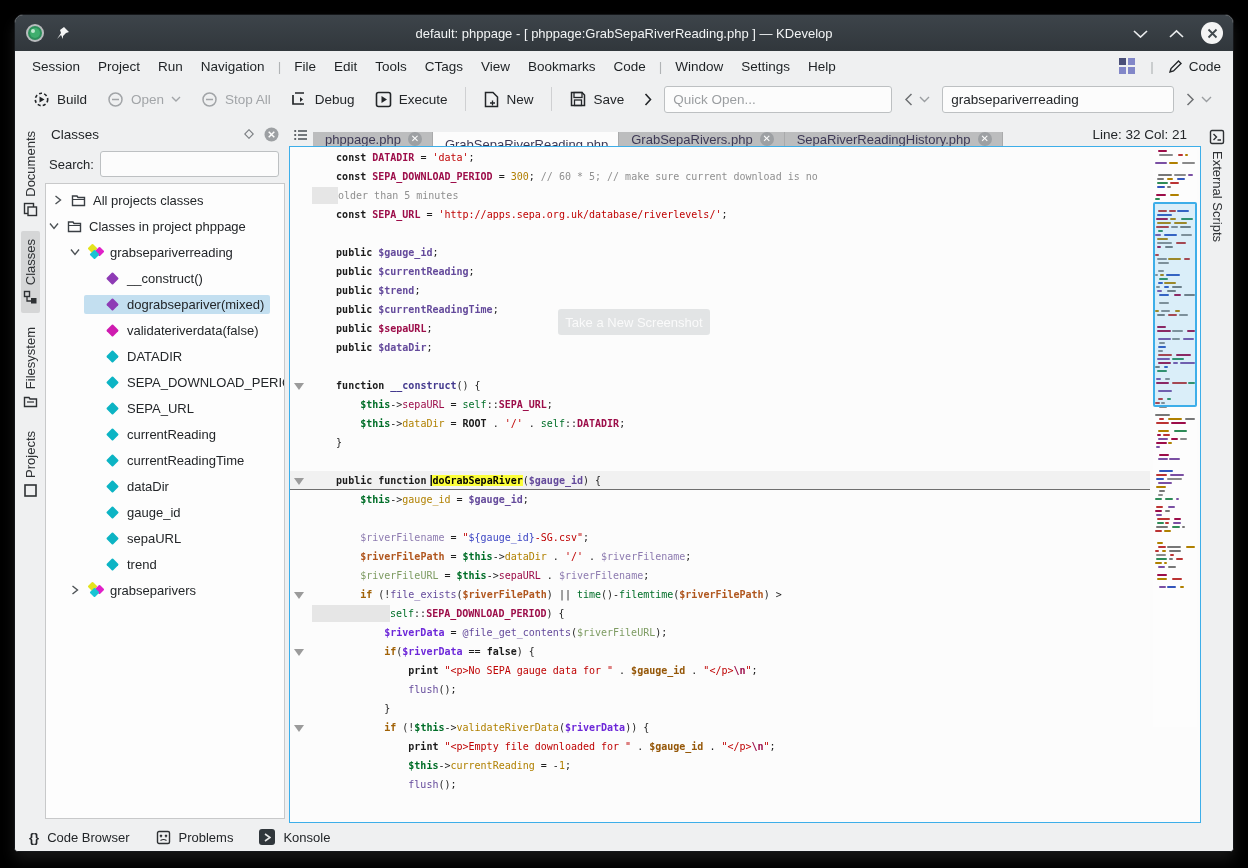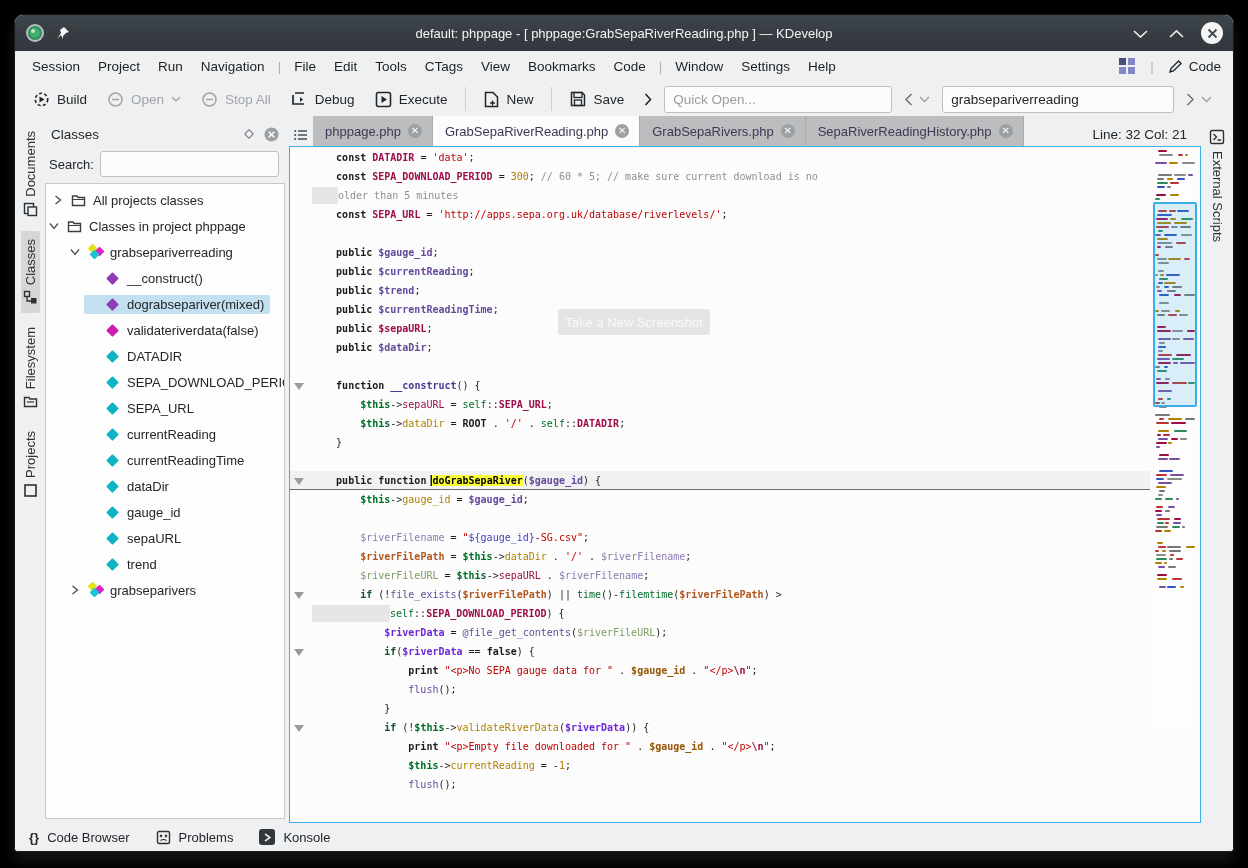--- a/index.html
+++ b/index.html
@@ -64,40 +64,40 @@
   .chev { width:12px; display:inline-flex; justify-content:center; }
   .diamond { width:9px; height:9px; transform:rotate(45deg); display:inline-block; border-radius:1px;}
   .classicon { position:relative; width:16px; height:14px; display:inline-block; }
   .classicon i { position:absolute; width:7px; height:7px; transform:rotate(45deg); border-radius:1px;}
 
   
   #editorcol { flex:1; display:flex; flex-direction:column; min-width:0; padding-top:2px;}
   #tabbar { height:27px; display:flex; align-items:flex-end; background:#eff0f1; }
   .tabbar-icon { width:24px; display:flex; align-items:center; justify-content:center; padding-bottom:5px;}
   .etab { display:flex; align-items:center; gap:7px; padding:5px 10px 5px 12px; font-size:13px;
-    color:#3d3854; background:#bcbdbe; border-right:1px solid #a9aaab; height:30px; }
-  .etab.active { background:#fcfcfc; font-weight:normal; }
+    color:#3d3854; background:#bcbdbe; border-right:1px solid #a9aaab; height:14px; }
+  .etab.active { background:#fcfcfc; font-weight:normal;flex-direction:column; }
   .etab .tclose { width:14px; height:14px; border-radius:50%; background:#9da0a3; color:#fcfcfc;
     font-size:10px; line-height:14px; text-align:center; }
   .tabbar-right { margin-left:auto; display:flex; align-items:center; padding:0 14px 4px 0;
     font-size:13.5px; color:#232629; }
 
   #editor { flex:1; position:relative; background:#fcfcfc; border:1px solid #3daee9; overflow:hidden; }
   #codearea { position:absolute; inset:1px 50px 1px 0; overflow:hidden;
     font-family:"DejaVu Sans Mono","Liberation Mono",monospace; font-size:10px; }
   .crow { display:flex; height:19px; line-height:19px; white-space:pre; align-items:stretch; }
   .crow.current { background:#f1f1f1; border-bottom:1px solid #6e6e6e; }
   .foldcell { width:22px; flex:none; position:relative; }
   .foldcell .tri { position:absolute; left:4px; top:7px; width:0; height:0;
     border-left:5.5px solid transparent; border-right:5.5px solid transparent;
     border-top:7px solid #9b9b9b; }
   .wrapbox { background:#e6e6e6; flex:none; height:17px; margin-top:1px; }
   .ctext { flex:none; }
 
-  .sg-k{color:#1b1b1b;font-weight:bold} .sg-c{color:#14532d;font-weight:bold}
+  .sg-k{color:#1b1b1b;font-weight:bold} .sg-c{color:#a16207;font-weight:bold}
   .sg-C{color:#9c0d49;font-weight:bold} .sg-F{color:#43398e;font-weight:bold}
   .sg-s{color:#bf0303} .sg-e{color:#9c0d49;font-weight:bold} .sg-i{color:#3d46c4}
   .sg-n{color:#b07e00} .sg-m{color:#8f8f8f} .sg-T{color:#006e28;font-weight:bold}
   .sg-g{color:#006e28} .sg-y{color:#b08000} .sg-M{color:#9c0d49}
   .sg-p{color:#644a9b;font-weight:bold} .sg-P{color:#644a9b}
   .sg-v1{color:#8d7bb0} .sg-v2{color:#b0561e;font-weight:bold} .sg-v3{color:#7d9b62}
   .sg-v4{color:#6d28d9;font-weight:bold} .sg-vb{color:#955708;font-weight:bold}
   .sg-o{color:#1f1f1f}
   .sg-hl{color:#000;font-weight:bold;background:#fdff39;box-shadow:-1.5px 0 0 #1a1a1a}
 

